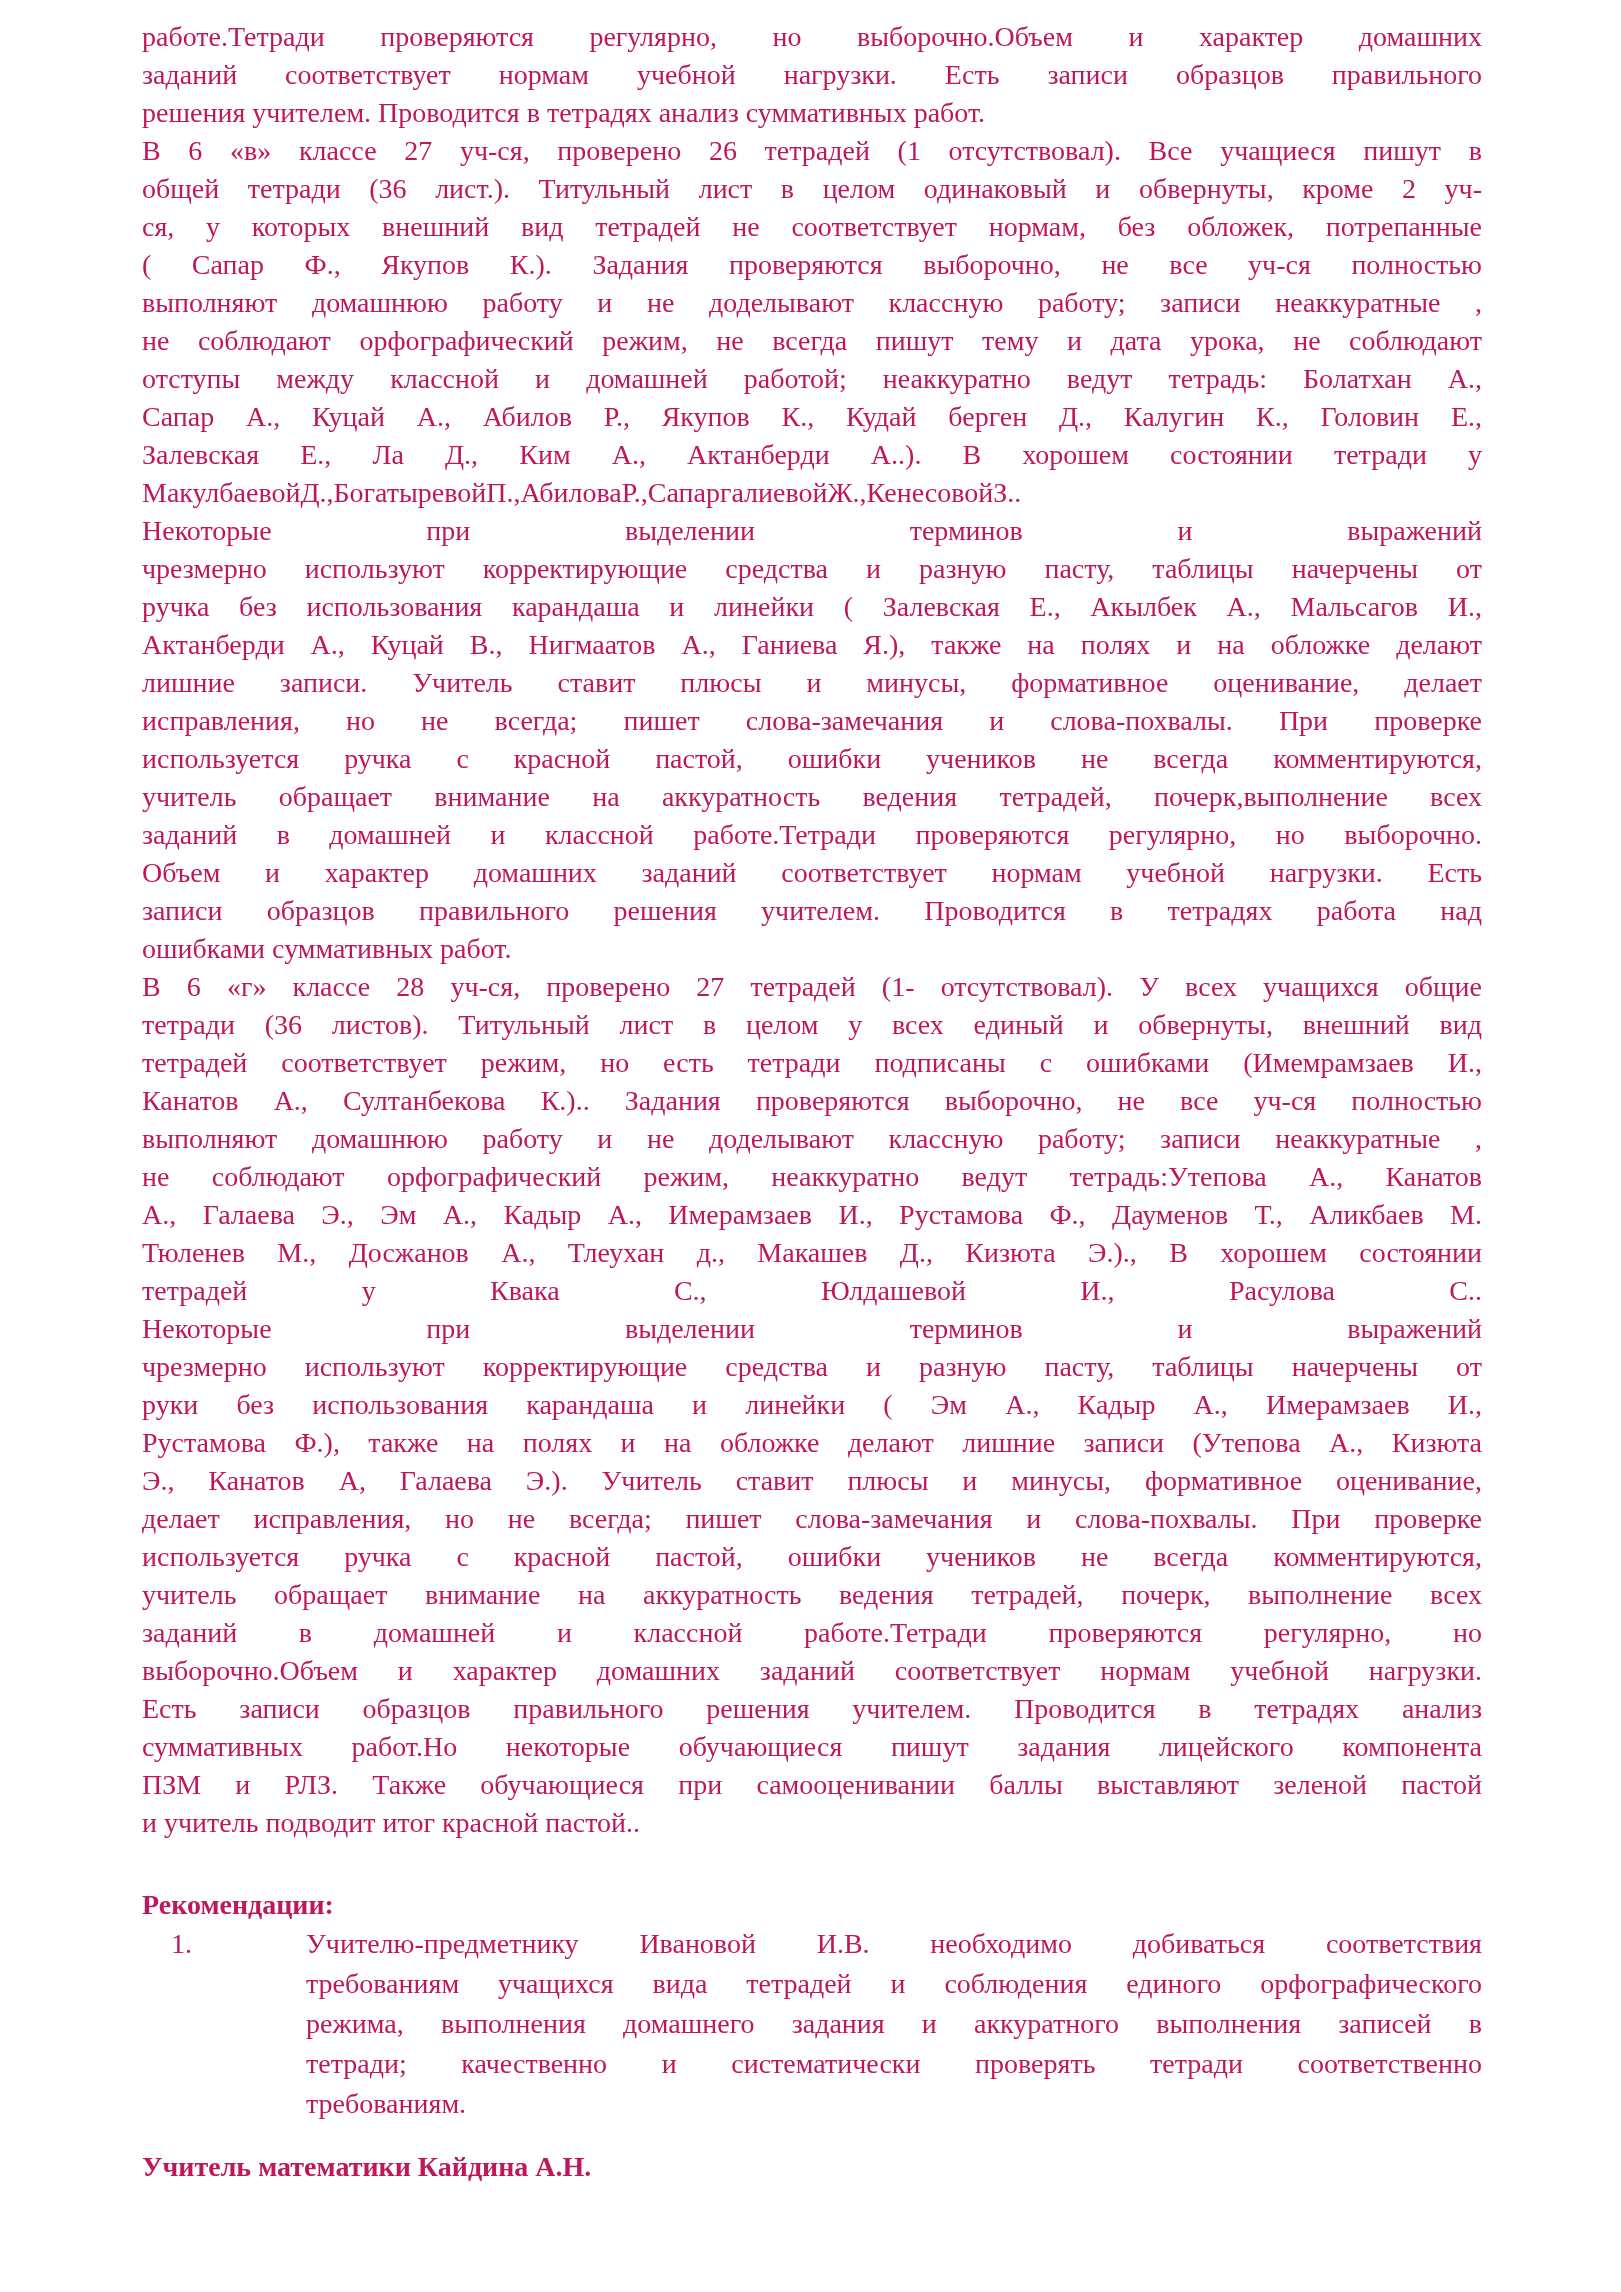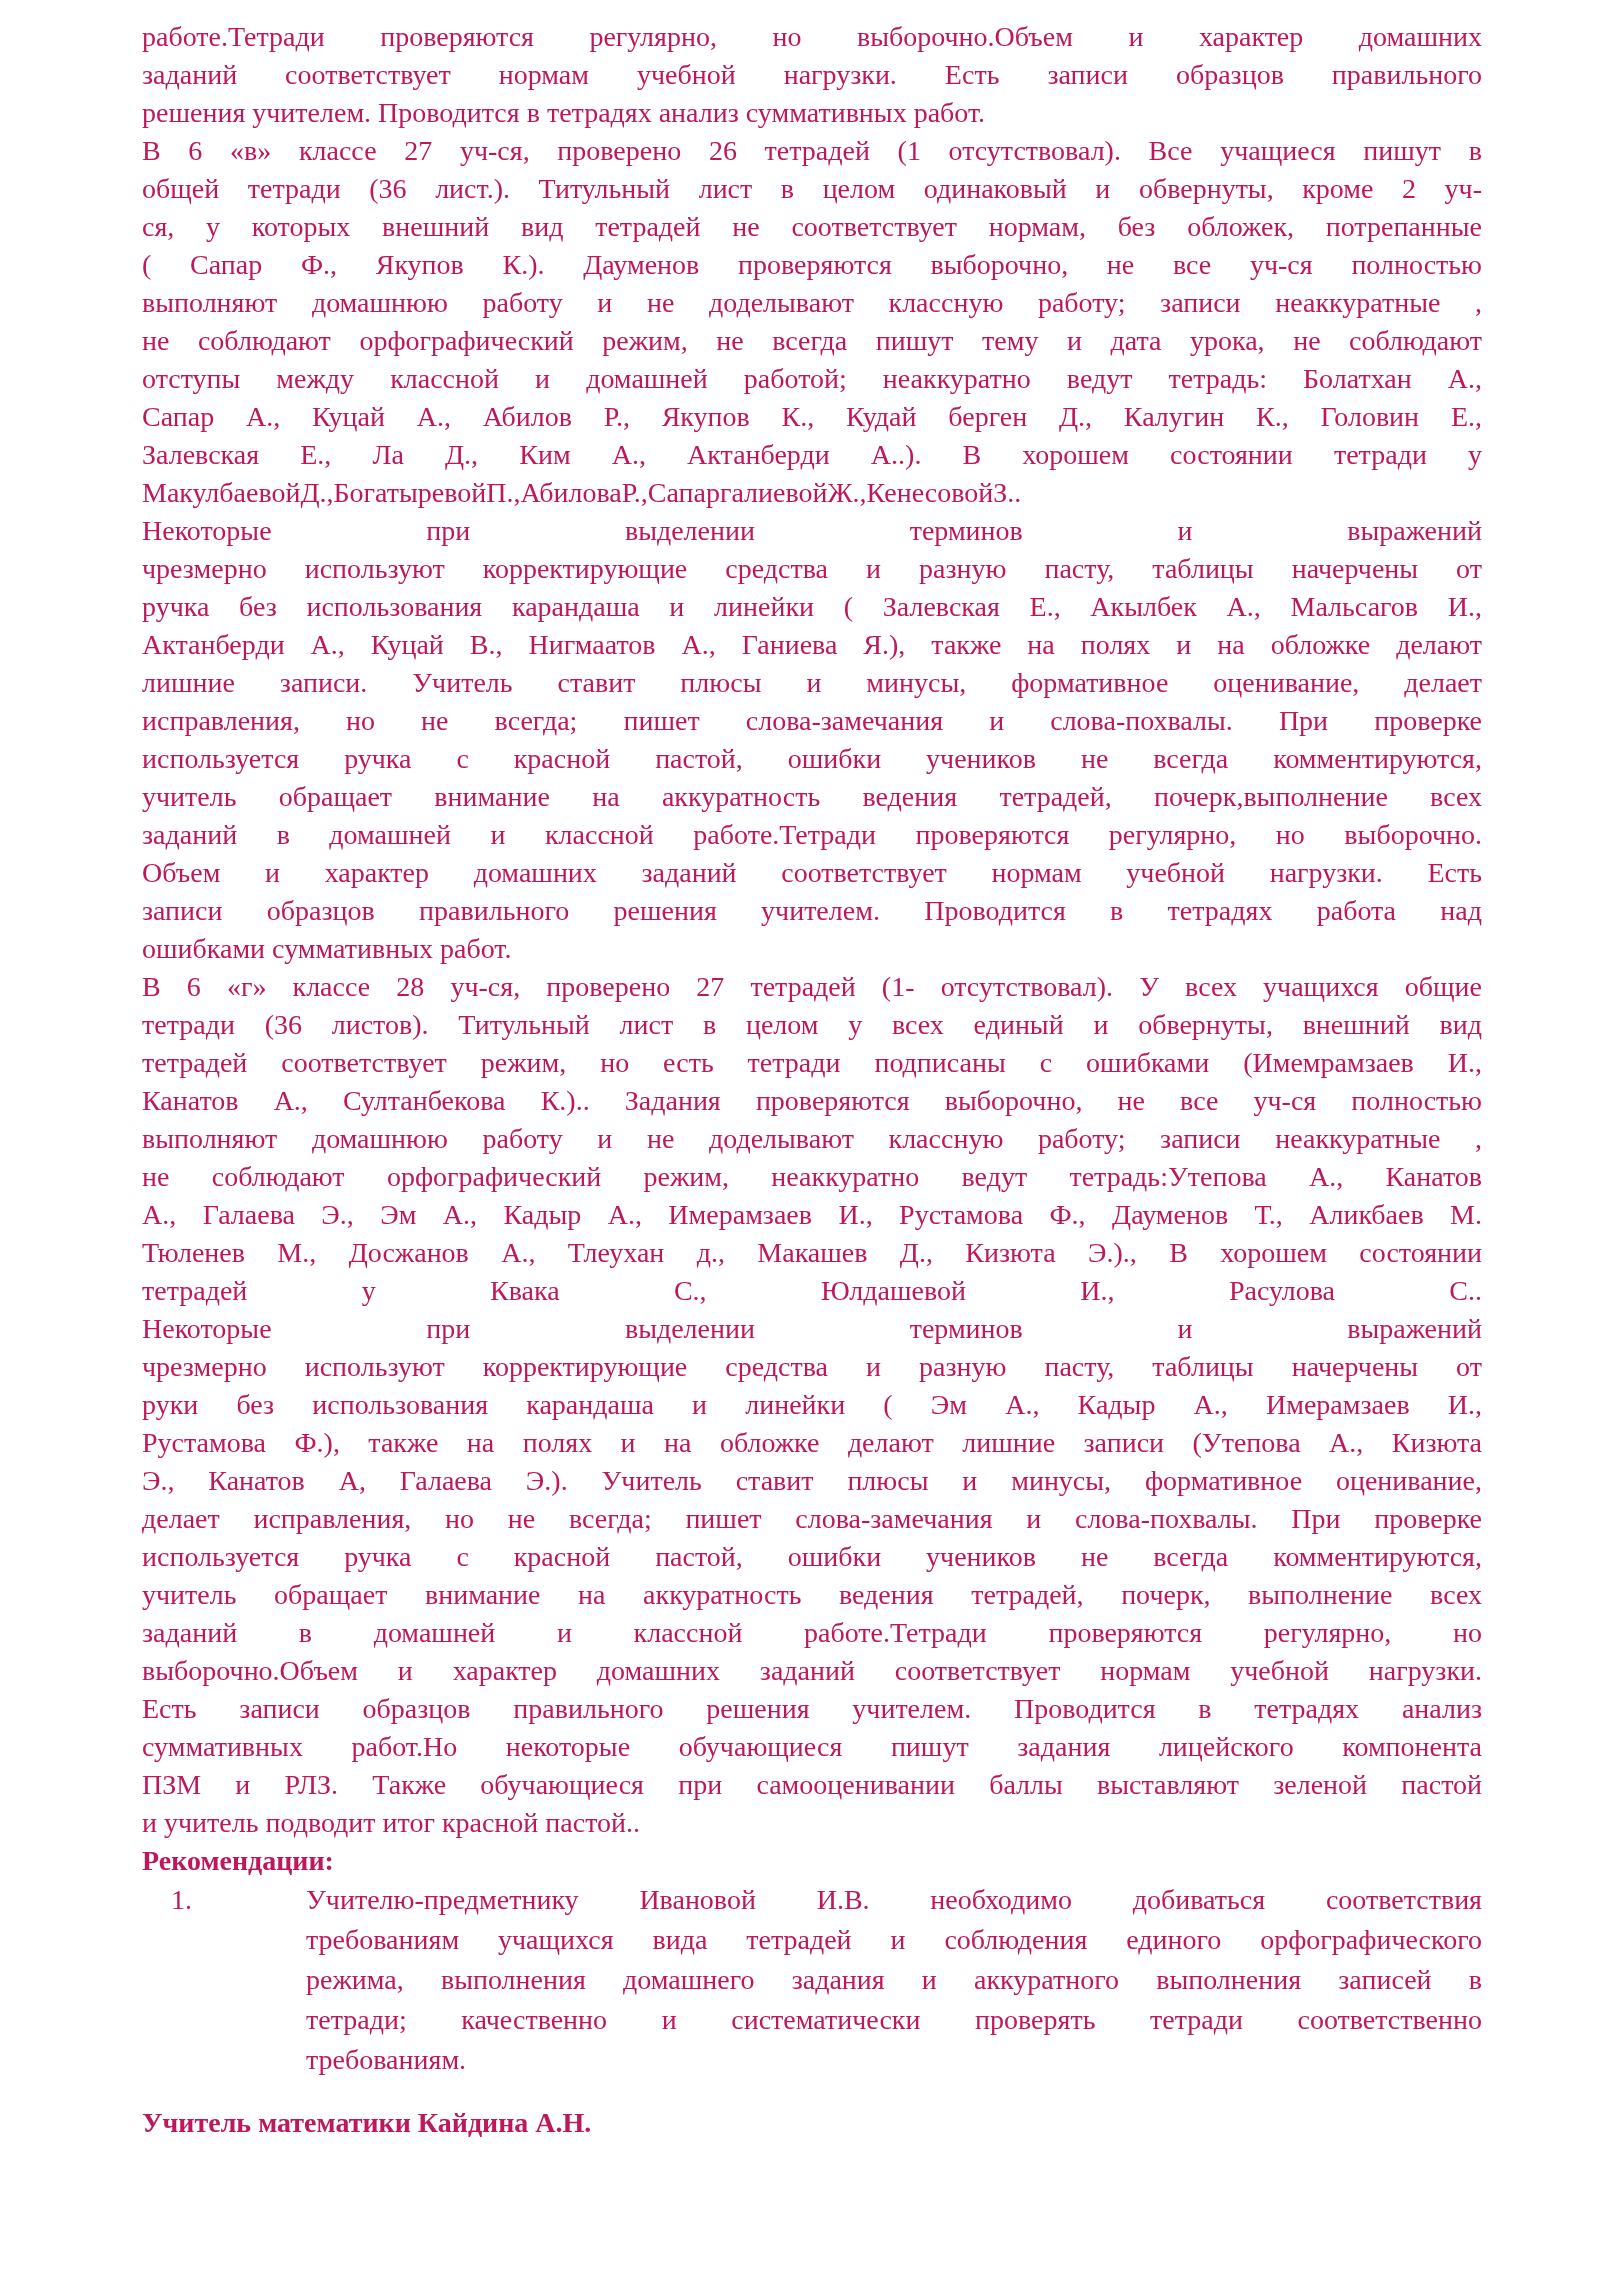--- a/index.html
+++ b/index.html
@@ -19,21 +19,21 @@
     width:1340px;
     font-size:28px;
   }
   .ln{
     line-height:38px;
     text-align:justify;
     text-align-last:justify;
     white-space:normal;
   }
   .ln.nj{ text-align-last:left; }
-  .bold{ font-weight:bold; }
+  .bold{ font-weight:bold;margin-top:44px; }
   .rec-item{
     position:relative;
     padding-left:164px;
   }
   .rec-item .ln{ line-height:40px; }
   .rec-marker{
     position:absolute;
     left:29px;
     top:0;
     line-height:40px;
@@ -51,21 +51,21 @@
 <div class="page">
   <div class="textblock">
 
     <div>
         <div class="ln">работе.Тетради проверяются регулярно, но выборочно.Объем и характер домашних</div>
         <div class="ln">заданий соответствует нормам учебной нагрузки. Есть записи образцов правильного</div>
         <div class="ln nj">решения учителем. Проводится в тетрадях анализ суммативных работ.</div>
         <div class="ln">В 6 «в» классе 27 уч-ся, проверено 26 тетрадей (1 отсутствовал). Все учащиеся пишут в</div>
         <div class="ln">общей тетради (36 лист.). Титульный лист в целом одинаковый и обвернуты, кроме 2 уч-</div>
         <div class="ln">ся, у которых внешний вид тетрадей не соответствует нормам, без обложек, потрепанные</div>
-        <div class="ln">( Сапар Ф., Якупов К.). Дауменов проверяются выборочно, не все уч-ся полностью</div>
+        <div class="ln">( Сапар Ф., Якупов К.). Задания проверяются выборочно, не все уч-ся полностью</div>
         <div class="ln">выполняют домашнюю работу и не доделывают классную работу; записи неаккуратные ,</div>
         <div class="ln">не соблюдают орфографический режим, не всегда пишут тему и дата урока, не соблюдают</div>
         <div class="ln">отступы между классной и домашней работой; неаккуратно ведут тетрадь: Болатхан А.,</div>
         <div class="ln">Сапар А., Куцай А., Абилов Р., Якупов К., Кудай берген Д., Калугин К., Головин Е.,</div>
         <div class="ln">Залевская Е., Ла Д., Ким А., Актанберди А..). В хорошем состоянии тетради у</div>
         <div class="ln nj">МакулбаевойД.,БогатыревойП.,АбиловаР.,СапаргалиевойЖ.,КенесовойЗ..</div>
         <div class="ln">Некоторые при выделении терминов и выражений</div>
         <div class="ln">чрезмерно используют корректирующие средства и разную пасту, таблицы начерчены от</div>
         <div class="ln">ручка без использования карандаша и линейки ( Залевская Е., Акылбек А., Мальсагов И.,</div>
         <div class="ln">Актанберди А., Куцай В., Нигмаатов А., Ганиева Я.), также на полях и на обложке делают</div>

